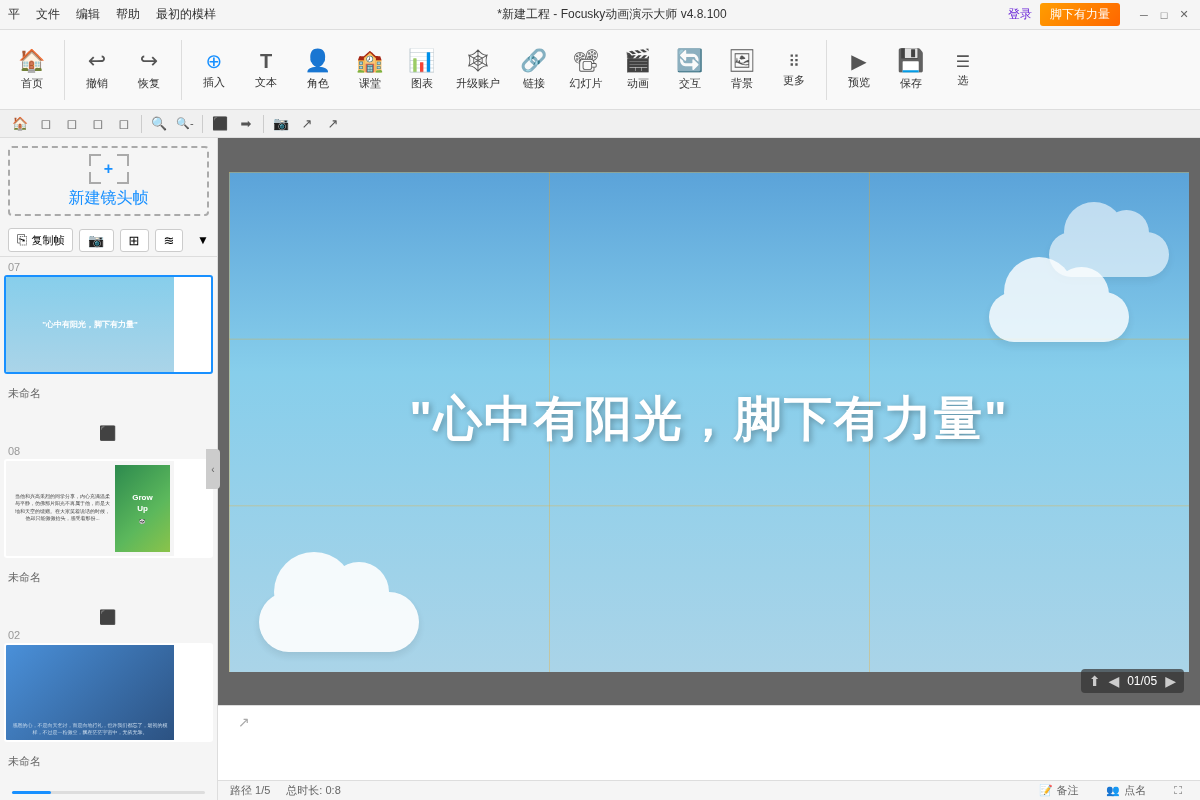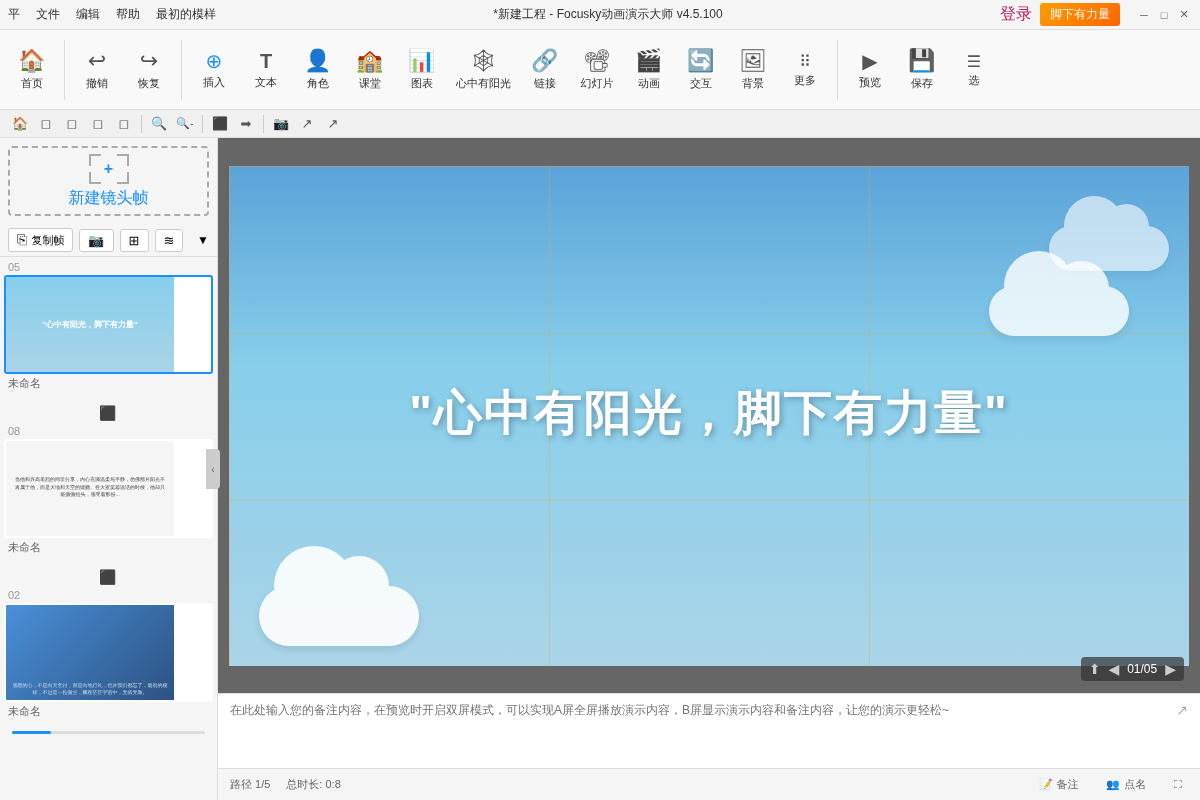--- a/index.html
+++ b/index.html
@@ -11,21 +11,21 @@
       background: #f5f5f5;
       display: flex;
       align-items: center;
       border-bottom: 1px solid #ddd;
       padding: 0 8px;
       user-select: none;
     }
     #title-bar .title-left { display: flex; gap: 16px; font-size: 12px; color: #333; }
     #title-bar .title-center { flex: 1; text-align: center; font-size: 12px; color: #333; }
     #title-bar .title-right { display: flex; gap: 8px; align-items: center; }
-    #title-bar .login-btn { font-size: 16px; color: #be185d; cursor: pointer; }
+    #title-bar .login-btn { font-size: 12px; color: #6d28d9; cursor: pointer; }
     #title-bar .upgrade-btn {
       background: linear-gradient(135deg, #ff9d00, #ff6600);
       color: white;
       border: none;
       padding: 3px 10px;
       border-radius: 3px;
       font-size: 12px;
       cursor: pointer;
     }
     #title-bar .win-btns { display: flex; gap: 4px; margin-left: 8px; }
@@ -161,21 +161,21 @@
       align-items: center;
       justify-content: center;
       font-size: 9px;
       color: #1a5276;
       text-align: center;
       padding: 4px;
     }
     .slide-label {
       font-size: 11px;
       color: #666;
-      padding: 2px 4px;
+      padding: 12px 4px;
       text-align: left;
     }
     .slide-separator {
       text-align: center;
       padding: 4px 0;
     }
     .slide-separator-icon { color: #bbb; font-size: 14px; }
 
     #canvas-wrapper {
       flex: 1;
@@ -312,21 +312,21 @@
     }
     #notes-expand {
       color: #aaa;
       font-size: 14px;
       cursor: pointer;
       margin-left: 8px;
     }
 
     
     #status-bar {
-      height: 32px;
+      height: 20px;
       background: #f5f5f5;
       border-top: 1px solid #ddd;
       display: flex;
       align-items: center;
       padding: 0 12px;
       font-size: 11px;
       color: #666;
       gap: 16px;
     }
     #status-bar .status-right {
@@ -404,21 +404,21 @@
 <body>
 
 <div id="title-bar">
   <div class="title-left">
     <span>平</span>
     <span>文件</span>
     <span>编辑</span>
     <span>帮助</span>
     <span>最初的模样</span>
   </div>
-  <div class="title-center">*新建工程 - Focusky动画演示大师 v4.5.100</div>
+  <div class="title-center">*新建工程 - Focusky动画演示大师 v4.8.100</div>
   <div class="title-right">
     <span class="login-btn">登录</span>
     <button class="upgrade-btn">脚下有力量</button>
     <div class="win-btns">
       <div class="win-btn">─</div>
       <div class="win-btn">□</div>
       <div class="win-btn close">✕</div>
     </div>
   </div>
 </div>
@@ -453,21 +453,21 @@
   <div class="toolbar-group">
     <span class="icon">🏫</span>
     <span class="label">课堂</span>
   </div>
   <div class="toolbar-group">
     <span class="icon">📊</span>
     <span class="label">图表</span>
   </div>
   <div class="toolbar-group">
     <span class="icon">🕸</span>
-    <span class="label">心中有阳光</span>
+    <span class="label">升级账户</span>
   </div>
   <div class="toolbar-group">
     <span class="icon">🔗</span>
     <span class="label">链接</span>
   </div>
   <div class="toolbar-group">
     <span class="icon">📽</span>
     <span class="label">幻灯片</span>
   </div>
   <div class="toolbar-group">
@@ -546,21 +546,21 @@
       </div>
       <div class="frame-tool-btn">
         <span class="frame-tool-icon">≋</span>
       </div>
       <div style="margin-left:auto;">▼</div>
     </div>
 
     <div id="slide-list">
 
       <div class="slide-item">
-        <div class="slide-number">05</div>
+        <div class="slide-number">07</div>
         <div class="slide-thumb active">
           <div class="thumb-content thumb1" style="background: linear-gradient(180deg, #87ceeb 0%, #aad4e8 100%); font-size:8px; color:white; font-weight:bold;">
             "心中有阳光，脚下有力量"
           </div>
         </div>
         <div class="slide-label">未命名</div>
       </div>
 
       <div class="slide-separator">
         <span class="slide-separator-icon">⬛</span>
@@ -568,20 +568,24 @@
 
       <div class="slide-item">
         <div class="slide-number">08</div>
         <div class="slide-thumb">
           <div class="thumb-content thumb2" style="background:#f5f5f5; padding:4px;">
             <div class="thumb2-left">
               <div style="font-size:5px; margin-bottom:2px; color:#444; line-height:1.5;">
                 当他和兴高采烈的同学分享，内心充满温柔与平静，仿佛那片阳光不再属于他，而是大地和天空的馈赠。在大家笑着说话的时候，他却只能微微抬头，感受着那份...
               </div>
             </div>
+            <div class="thumb2-right" style="width:55px; height:87px; background: linear-gradient(135deg, #2d8a4e 0%, #5cb85c 60%, #8bc34a 100%); display:flex; align-items:center; justify-content:center; flex-direction:column;">
+              <div style="font-size:8px; color:white; text-align:center; font-weight:bold; line-height:1.3;">Grow<br>Up</div>
+              <div style="font-size:5px; color:#cef; margin-top:4px;">🐼</div>
+            </div>
           </div>
         </div>
         <div class="slide-label">未命名</div>
       </div>
 
       <div class="slide-separator">
         <span class="slide-separator-icon">⬛</span>
       </div>
 
       <div class="slide-item">
@@ -629,21 +633,20 @@
 
       <div id="nav-overlay">
         <span class="nav-icon">⬆</span>
         <span class="nav-icon">◀</span>
         <span class="nav-page">01/05</span>
         <span class="nav-icon">▶</span>
       </div>
     </div>
 
     <div id="notes-area">
-      <textarea placeholder="在此处输入您的备注内容，在预览时开启双屏模式，可以实现A屏全屏播放演示内容，B屏显示演示内容和备注内容，让您的演示更轻松~" style=""></textarea>
       <span id="notes-expand">↗</span>
     </div>
 
     <div id="status-bar">
       <span>路径 1/5</span>
       <span>总时长: 0:8</span>
       <div class="status-right">
         <div class="status-btn">
           <span>📝</span>
           <span>备注</span>

